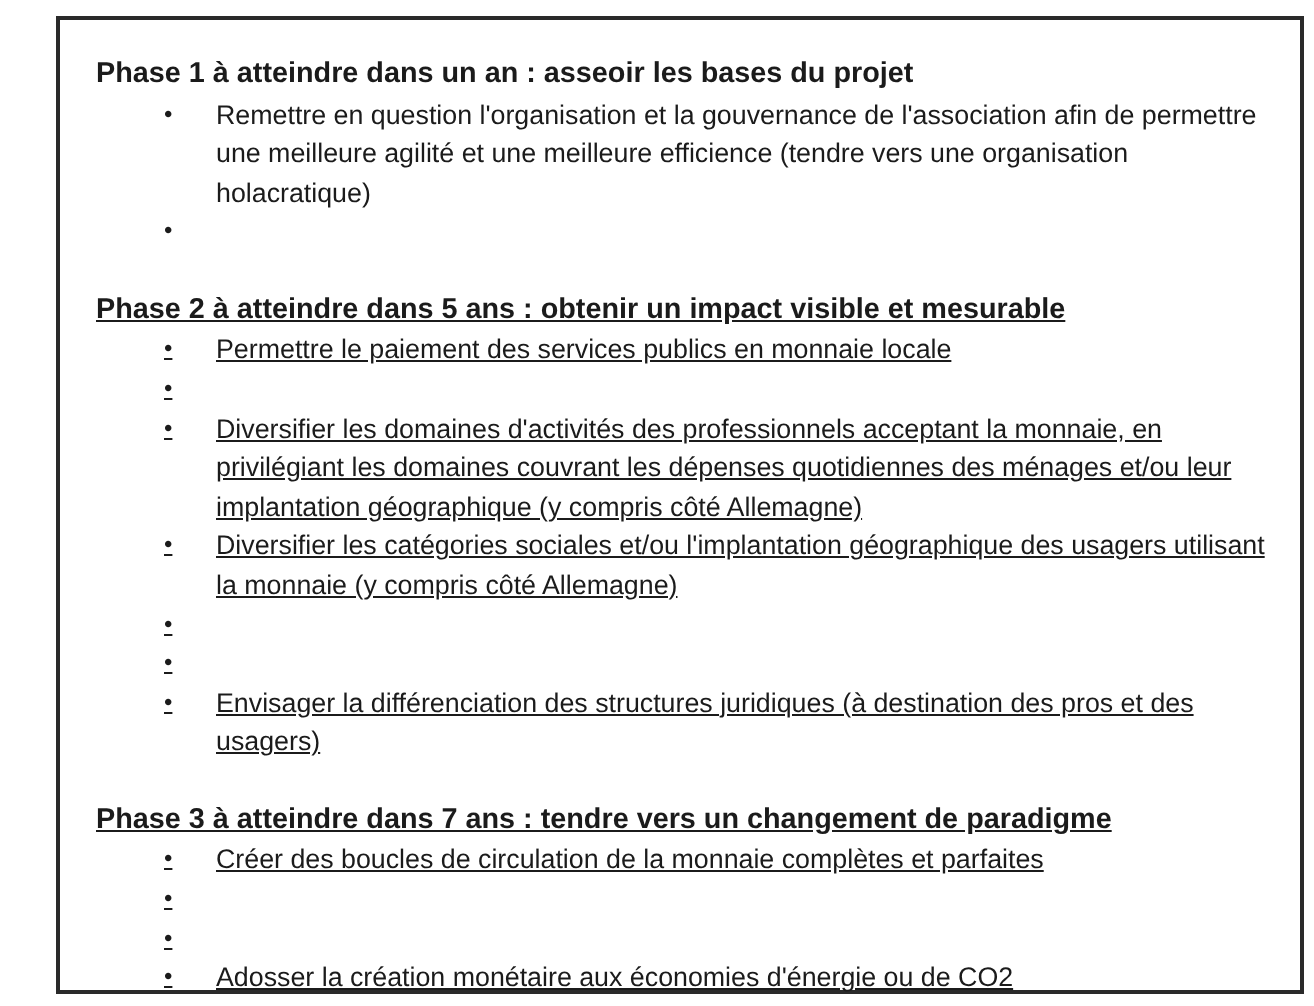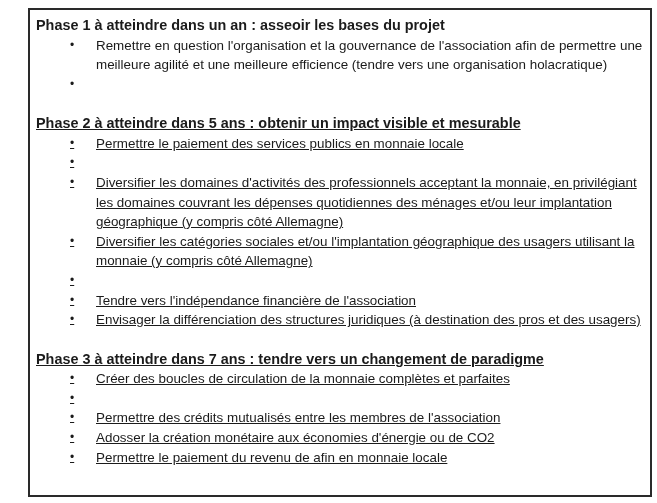--- a/index.html
+++ b/index.html
@@ -19,21 +19,21 @@
     position: absolute;
     left: 28px;
     top: 8px;
     width: 610px;
     height: 479px;
     border: 2px solid #2a2a2a;
     background: #ffffff;
     box-sizing: content-box;
     padding: 6px 4px 0 6px;
   }
-  .section { margin: 0; }
+  .section { margin: 12px; }
   .section + .section { margin-top: 20px; text-decoration: underline; }
   .section-heading {
     font-weight: 700;
     font-size: 14.4px;
     line-height: 19.5px;
     letter-spacing: 0;
     margin: 0;
   }
   .bullet-list {
     margin: 0;
@@ -93,42 +93,40 @@
       </li>
       <li class="bullet-item">
         <span class="bullet-marker">•</span>
         <span class="bullet-text">Diversifier les catégories sociales et/ou l'implantation géographique des usagers utilisant la monnaie (y compris côté Allemagne)</span>
       </li>
       <li class="bullet-item">
         <span class="bullet-marker">•</span>
       </li>
       <li class="bullet-item">
         <span class="bullet-marker">•</span>
-        <span class="bullet-text">Tendre vers l'indépendance financière de l'association</span>
       </li>
       <li class="bullet-item">
         <span class="bullet-marker">•</span>
         <span class="bullet-text">Envisager la différenciation des structures juridiques (à destination des pros et des usagers)</span>
       </li>
     </ul>
   </div>
 
   <div class="section">
     <h2 class="section-heading">Phase 3 à atteindre dans 7 ans : tendre vers un changement de paradigme</h2>
     <ul class="bullet-list">
       <li class="bullet-item">
         <span class="bullet-marker">•</span>
         <span class="bullet-text">Créer des boucles de circulation de la monnaie complètes et parfaites</span>
       </li>
       <li class="bullet-item">
         <span class="bullet-marker">•</span>
       </li>
       <li class="bullet-item">
         <span class="bullet-marker">•</span>
-        <span class="bullet-text">Permettre des crédits mutualisés entre les membres de l'association</span>
       </li>
       <li class="bullet-item">
         <span class="bullet-marker">•</span>
         <span class="bullet-text">Adosser la création monétaire aux économies d'énergie ou de CO2</span>
       </li>
       <li class="bullet-item">
         <span class="bullet-marker">•</span>
         <span class="bullet-text">Permettre le paiement du revenu de afin en monnaie locale</span>
       </li>
     </ul>

